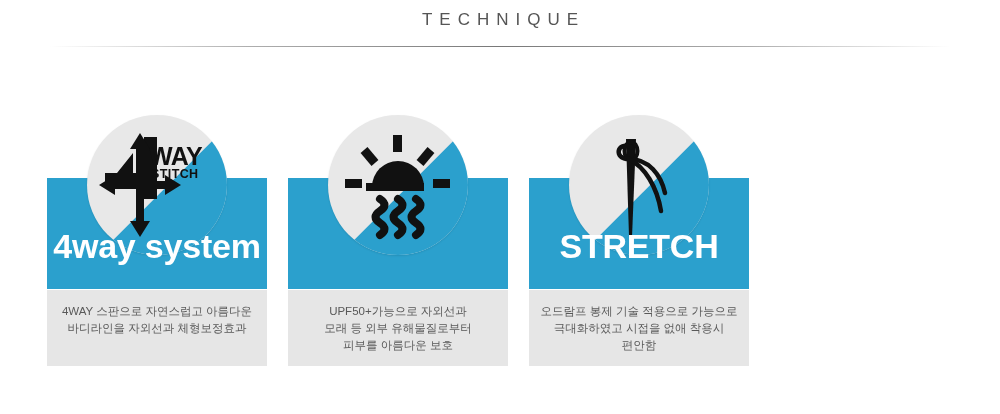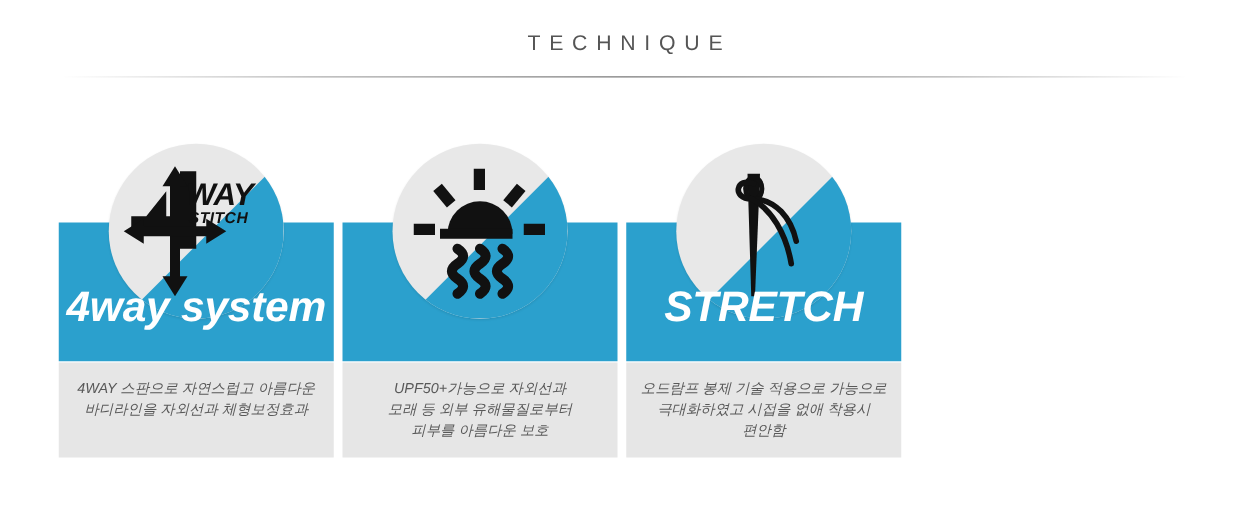--- a/index.html
+++ b/index.html
@@ -11,21 +11,21 @@
     height: 414px;
     background: #ffffff;
     font-family: "Liberation Sans", "DejaVu Sans", sans-serif;
     overflow: hidden;
     position: relative;
   }
 
   
   .header {
     width: 100%;
-    padding-top: 22px;
+    padding-top: 7px;
     text-align: center;
   }
   .header-title {
     font-size: 17px;
     letter-spacing: 7px;
     color: #555555;
     font-weight: 400;
     line-height: 26px;
     padding-left: 7px;
   }
@@ -42,22 +42,21 @@
   }
 
   
   .cards {
     position: absolute;
     left: 47px;
     top: 112px;
     width: 908px;
     height: 254px;
     display: flex;
-    gap: 7px;
-    font-style: italic;
+    gap: 21px;
   }
   .card {
     position: relative;
     width: 220px;
     height: 254px;
   }
 
   
   .card-band {
     position: absolute;

